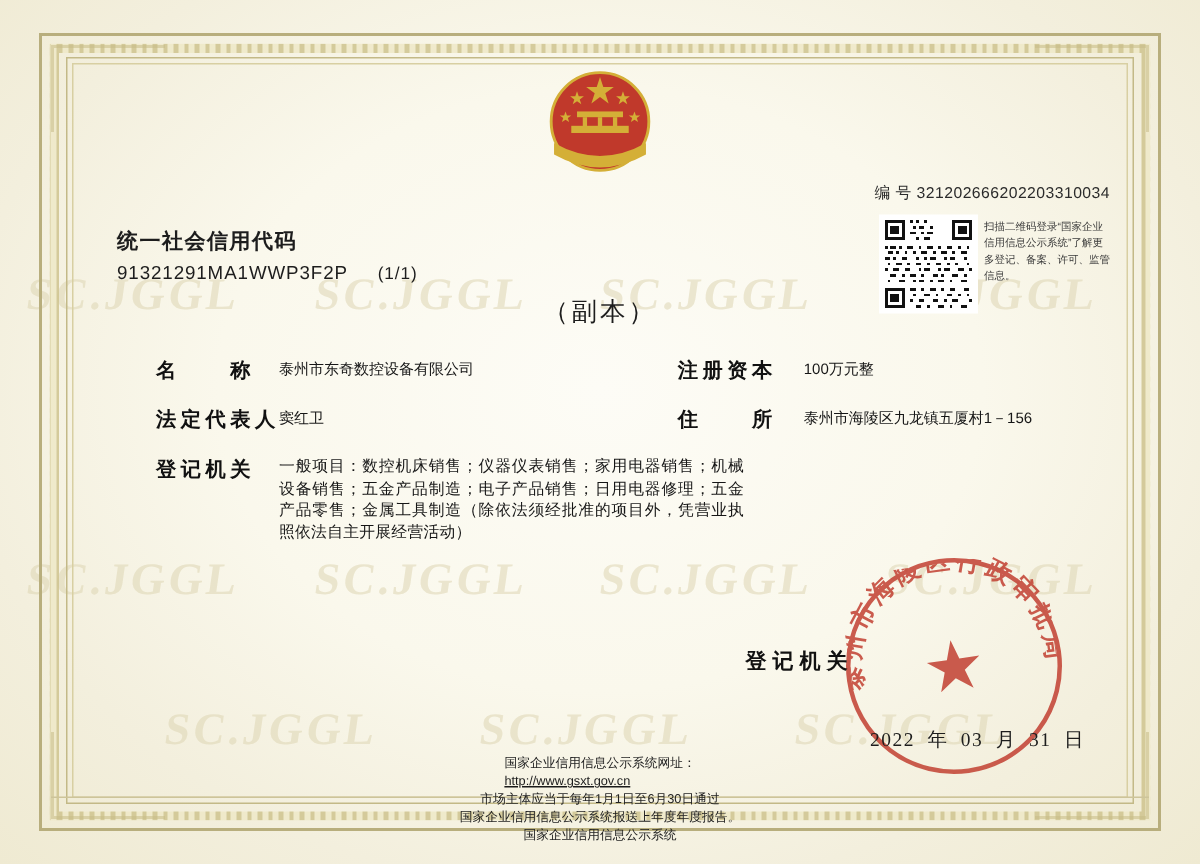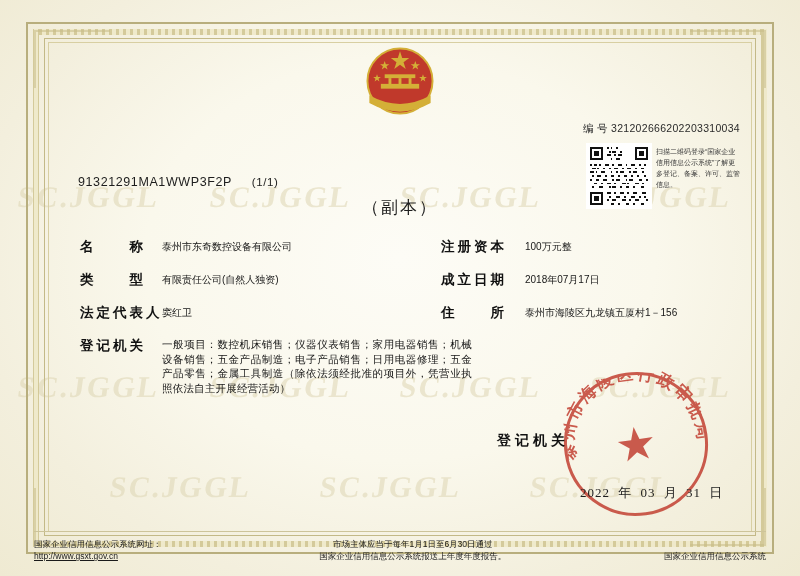--- a/index.html
+++ b/index.html
@@ -190,21 +190,21 @@
     color: #161616;
   }
   .row {
     display: flex;
     margin-bottom: 15px;
   }
   .col-left, .col-right {
     display: flex;
     align-items: flex-start;
   }
-  .col-left { width: 352px; }
+  .col-left { width: 352px; margin-left: 24px; }
   .col-right { width: 288px; margin-left: 20px; }
   .lbl {
     font-family: "Liberation Serif", serif;
     font-weight: bold;
     font-size: 13.5px;
     letter-spacing: 3px;
     color: #111;
     flex: none;
     white-space: nowrap;
   }
@@ -274,24 +274,25 @@
   .date-line span { margin: 0 2px; text-align: center; }
 
   
   .footer {
     position: absolute;
     left: 34px;
     right: 34px;
     bottom: 14px;
     display: flex;
     justify-content: space-between;
-    align-items: flex-end;
+    align-items: center;
     font-size: 8.5px;
     color: #222;
     line-height: 12px;
+    flex-direction: column;
   }
   .footer .col { white-space: nowrap; }
   .footer .mid { text-align: center; }
   .footer .url { color: #1a1a1a; text-decoration: underline; }
   .footer-divider {
     position: absolute;
     left: 34px; right: 34px;
     bottom: 44px;
     height: 1px;
     background: #cdc49a;
@@ -459,50 +460,41 @@
         <rect x="12" y="31" width="2" height="1"></rect>
           <rect x="16" y="31" width="1" height="1"></rect>
           <rect x="20" y="31" width="2" height="1"></rect>
         <rect x="24" y="31" width="1" height="1"></rect>
           <rect x="28" y="31" width="2" height="1"></rect>
       </g>
     </svg>
   </div>
   <div class="qr-note">扫描二维码登录“国家企业信用信息公示系统”了解更多登记、备案、许可、监管信息。</div>
 
+  <div class="credit-label">统一社会信用代码</div>
   <div class="credit-code">
     <span>91321291MA1WWP3F2P</span>
     <span class="seq">(1/1)</span>
   </div>
 
   <div class="sub-title">（副本）</div>
 
   <div class="fields">
 
     <div class="row">
       <div class="col-left">
         <div class="lbl w4">名　　称</div>
         <div class="val">泰州市东奇数控设备有限公司</div>
       </div>
       <div class="col-right">
         <div class="lbl w-right">注册资本</div>
         <div class="val">100万元整</div>
       </div>
     </div>
 
-    <div class="row">
-      <div class="col-left">
-        <div class="lbl w4">类　　型</div>
-        <div class="val">有限责任公司(自然人独资)</div>
-      </div>
-      <div class="col-right">
-        <div class="lbl w-right">成立日期</div>
-        <div class="val">2018年07月17日</div>
-      </div>
-    </div>
 
     <div class="row">
       <div class="col-left">
         <div class="lbl w4">法定代表人</div>
         <div class="val">窦红卫</div>
       </div>
       <div class="col-right">
         <div class="lbl w-right">住　　所</div>
         <div class="val">泰州市海陵区九龙镇五厦村1－156</div>
       </div>

